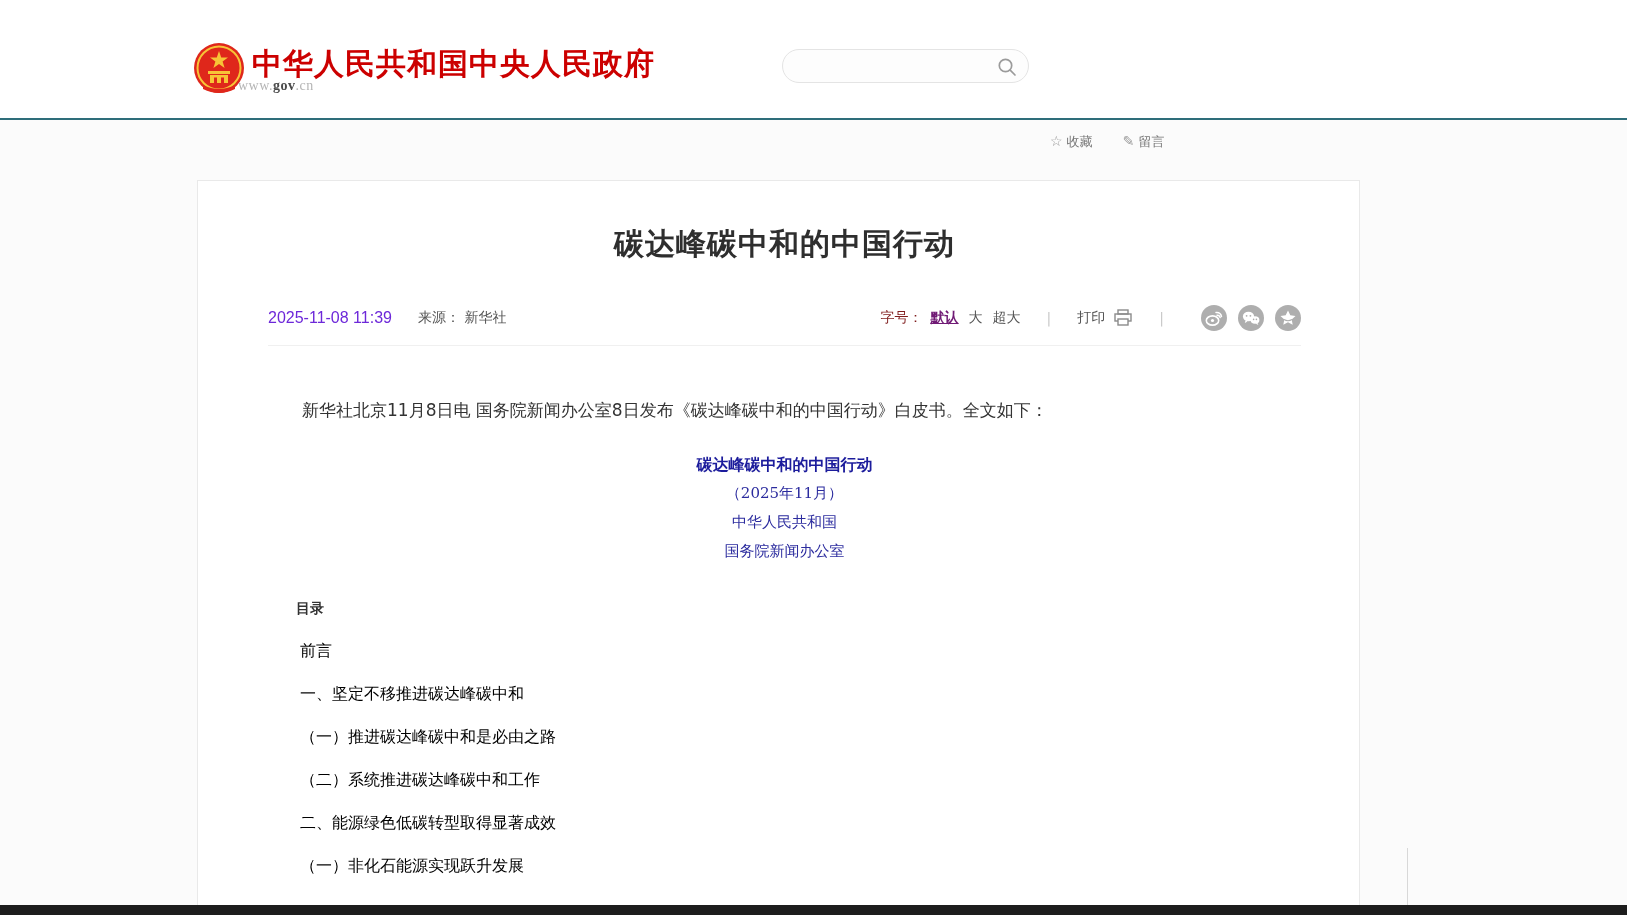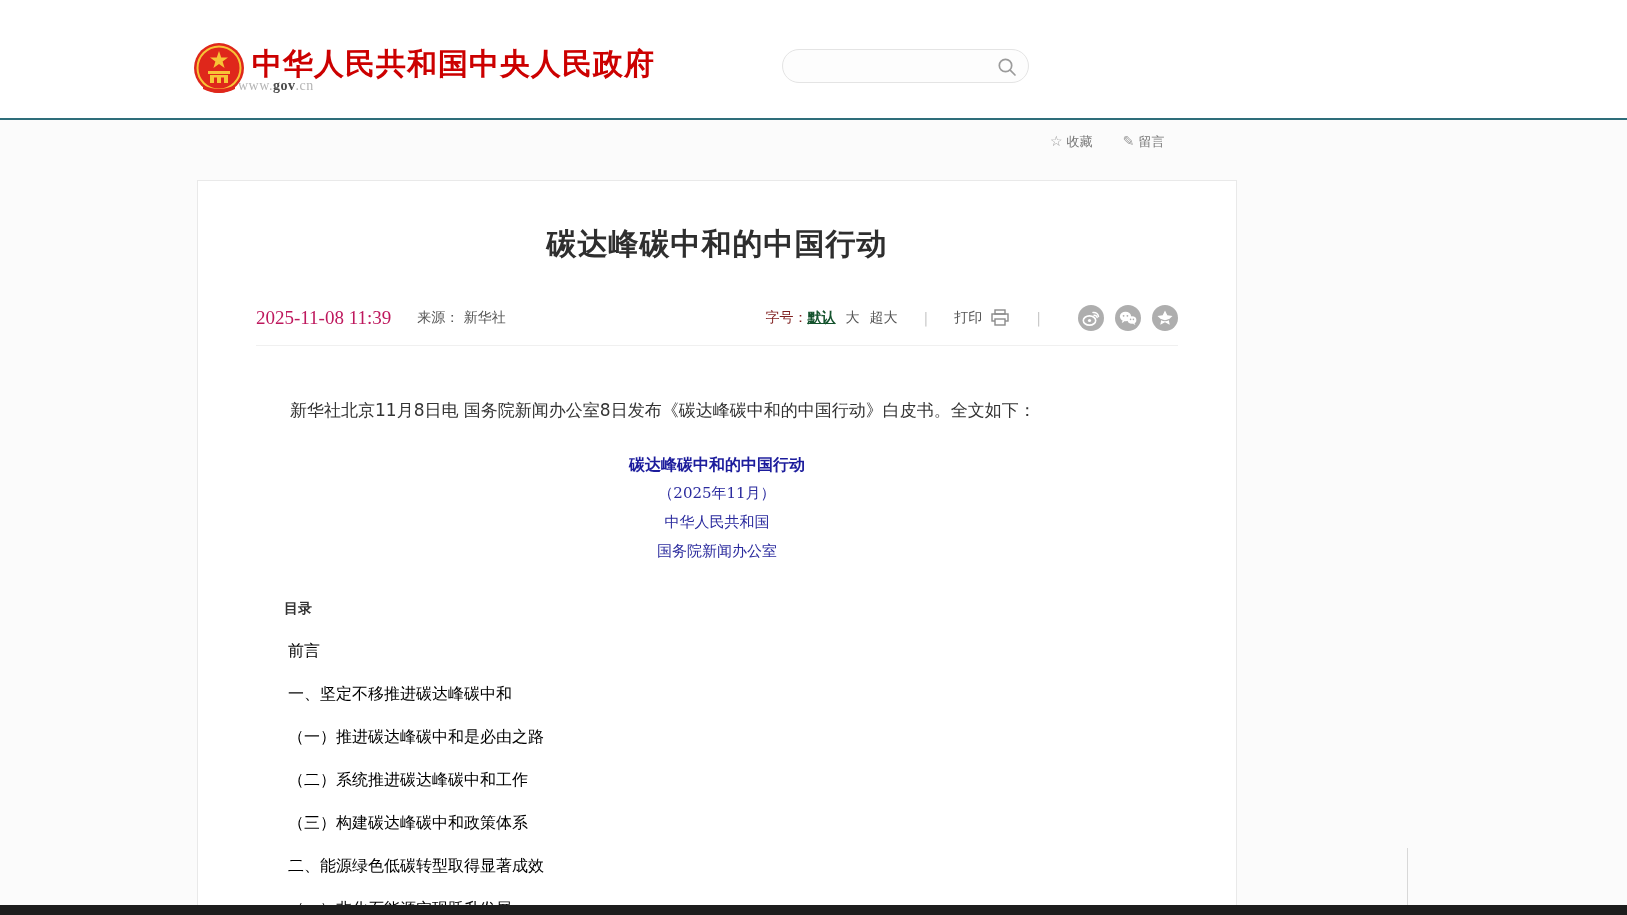--- a/index.html
+++ b/index.html
@@ -22,31 +22,31 @@
   .teal-line { position:absolute; left:0; top:118px; width:1627px; height:2px; background:#2e6d7a; }
   .page-bg { position:absolute; left:0; top:120px; width:1627px; height:795px; background:#fbfbfb; }
 
   
   .quick-links { position:absolute; left:1050px; top:133px; font-size:13px; color:#777; }
   .quick-links span.glyph { color:#999; margin-right:4px; font-size:14px; }
   .quick-link { display:inline-block; cursor:pointer; }
   .quick-link + .quick-link { margin-left:26px; }
 
   
-  .card { position:absolute; left:197px; top:180px; width:1040px; height:735px; background:#fff; border:1px solid #e9e9e9; border-bottom:none; }
+  .card { position:absolute; left:197px; top:180px; width:1163px; height:735px; background:#fff; border:1px solid #e9e9e9; border-bottom:none;padding-left:12px; }
   .card-inner { padding:0 58px; }
 
   .article-title { margin-top:40px; text-align:center; font-size:30px; line-height:46px; font-weight:bold; color:#2e2e2e; letter-spacing:1px; }
 
   .meta-row { margin-top:38px; padding-bottom:14px; border-bottom:1px solid #f0f0f0; display:flex; align-items:center; font-size:14px; color:#666; }
-  .meta-date { font-family:Liberation Serif, serif; color:#be185d; font-size:19px; }
+  .meta-date { font-family:Liberation Sans, sans-serif; color:#6d28d9; font-size:16px; }
   .meta-source { margin-left:26px; color:#555; }
   .meta-right { margin-left:auto; display:flex; align-items:center; }
   .fs-label { color:#7f1d1d; }
-  .fs-default { color:#14532d; font-weight:bold; text-decoration:underline; cursor:pointer; }
+  .fs-default { color:#701a75; font-weight:bold; text-decoration:underline; margin-left:8px; cursor:pointer; }
   .fs-opt { color:#555; margin-left:10px; cursor:pointer; }
   .meta-sep { color:#c9c9c9; margin:0 26px; }
   .print-btn { color:#555; display:flex; align-items:center; cursor:pointer;text-align:center; }
   .print-icon { margin-left:8px; width:20px; height:18px; }
   .share-icons { display:flex; align-items:center; }
   .share-icon { width:26px; height:26px; margin-left:11px; cursor:pointer; }
 
   .article-body { font-size:17px; color:#333; }
   .lead-para { margin-top:50px; text-indent:2em; line-height:28px; }
 
@@ -154,21 +154,20 @@
         <div class="doc-line">（2025年11月）</div>
         <div class="doc-line">中华人民共和国</div>
         <div class="doc-line">国务院新闻办公室</div>
       </div>
 
       <div class="toc-head">目录</div>
       <div class="toc-item">前言</div>
       <div class="toc-item">一、坚定不移推进碳达峰碳中和</div>
       <div class="toc-item">（一）推进碳达峰碳中和是必由之路</div>
       <div class="toc-item">（二）系统推进碳达峰碳中和工作</div>
-      <div class="toc-item">（三）构建碳达峰碳中和政策体系</div>
       <div class="toc-item">二、能源绿色低碳转型取得显著成效</div>
       <div class="toc-item">（一）非化石能源实现跃升发展</div>
     </div>
   </div>
 </div>
 
 <div class="side-line"></div>
 <div class="bottom-bar"></div>
 
 </body></html>

